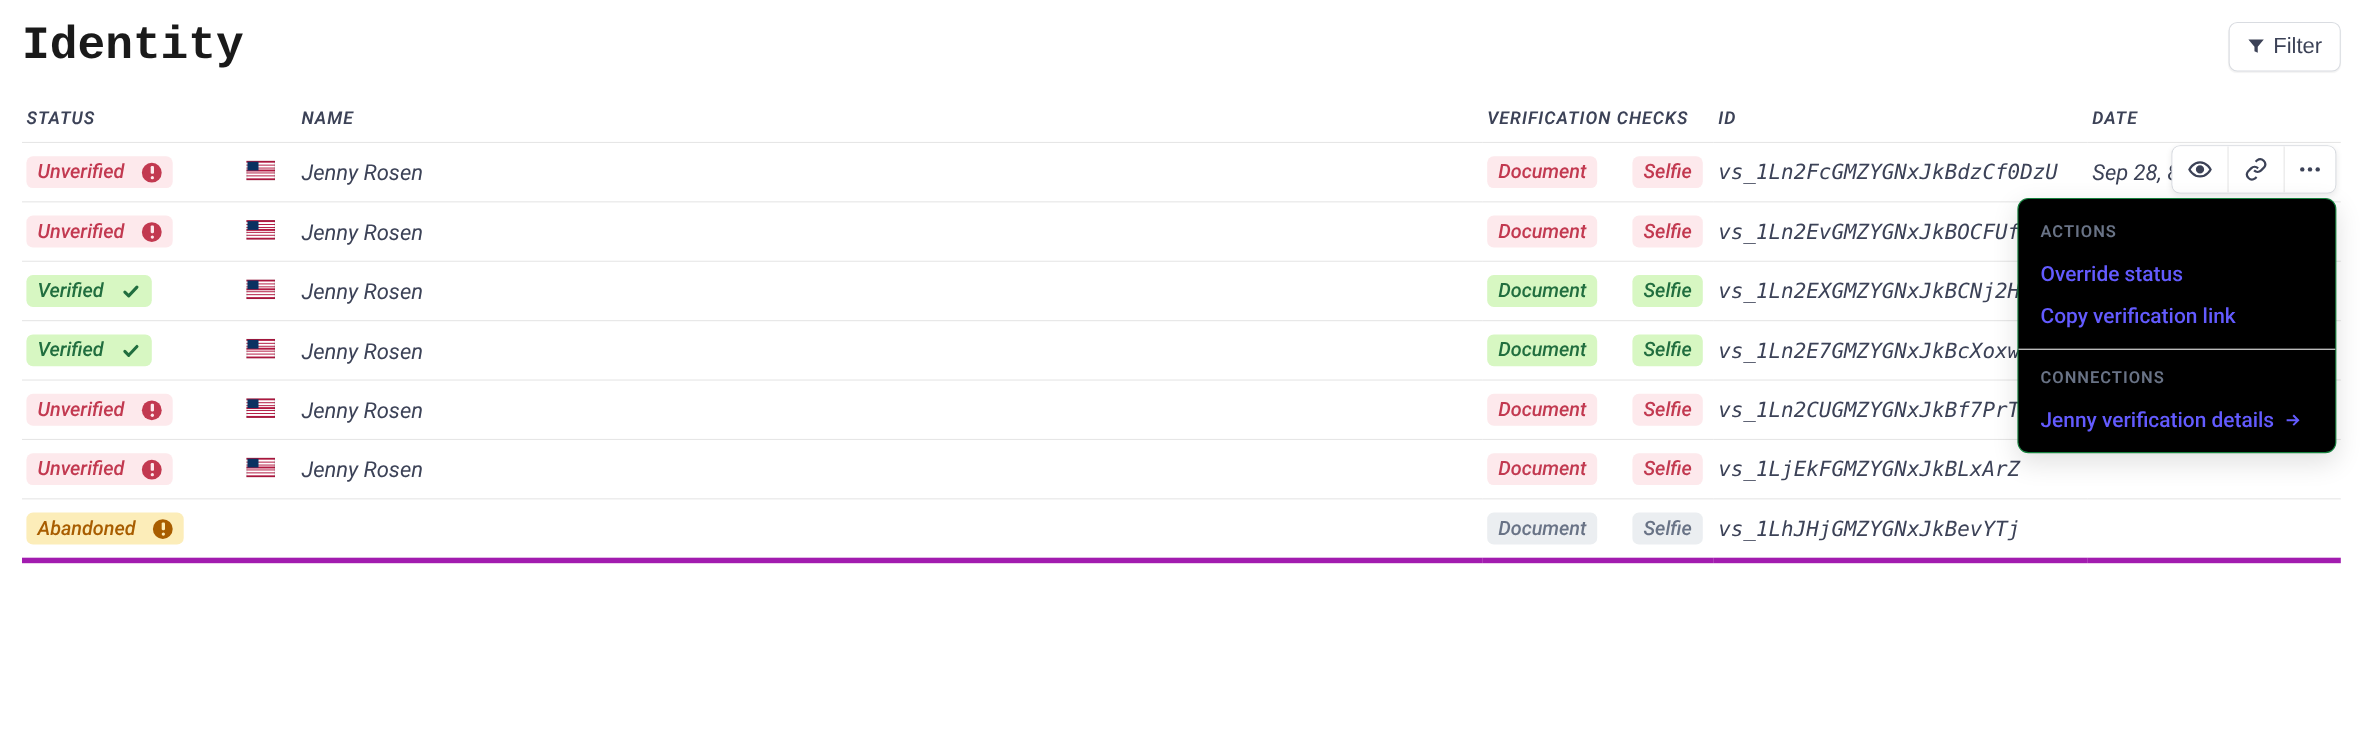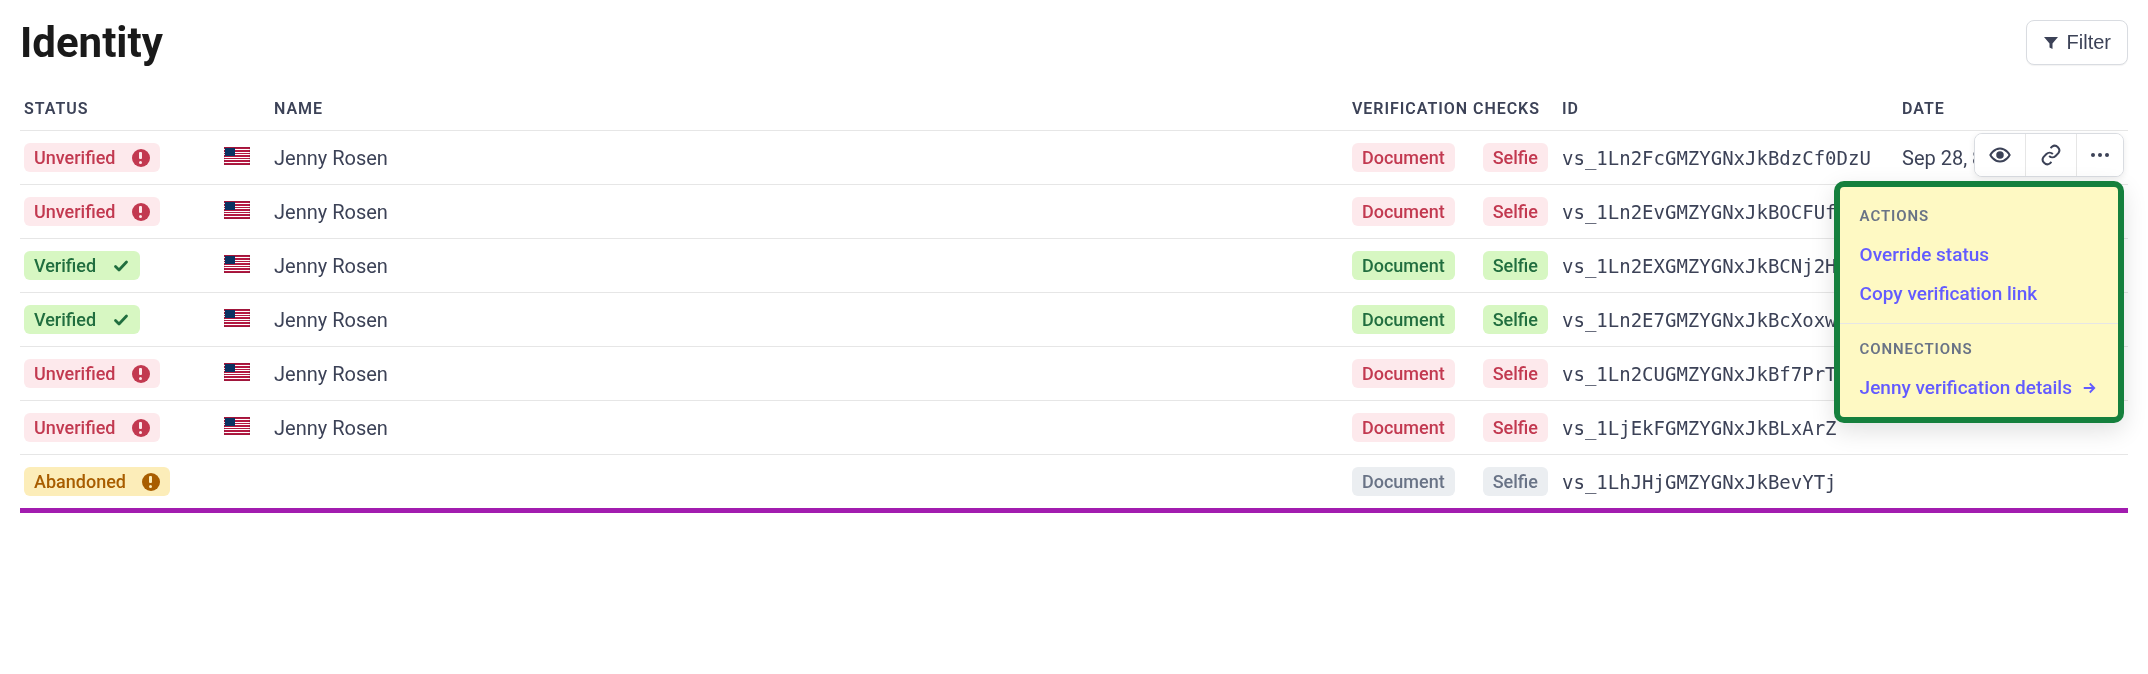--- a/index.html
+++ b/index.html
@@ -13,20 +13,21 @@
     .header {
       display: flex;
       justify-content: space-between;
       align-items: center;
       margin-bottom: 24px;
     }
     .page-title {
       font-size: 42px;
       font-weight: 700;
       color: #1a1a1a;
+      font-family: Liberation Mono, monospace;
     }
     .header-actions {
       display: flex;
       gap: 28px;
     }
     .btn {
       display: inline-flex;
       align-items: center;
       gap: 8px;
       padding: 10px 16px;
@@ -46,20 +47,21 @@
       background: #635bff;
       color: #ffffff;
     }
     .btn svg { display: block; }
     .btn-primary svg { width: 18px; height: 18px; }
     .btn-secondary svg { width: 16px; height: 16px; }
 
     table {
       width: 100%;
       border-collapse: collapse;
+      font-style: italic;
     }
     thead th {
       text-align: left;
       font-size: 16px;
       font-weight: 600;
       letter-spacing: 0.06em;
       color: #3c4257;
       text-transform: uppercase;
       padding: 8px 10px 12px 4px;
     }
@@ -189,22 +191,22 @@
       justify-content: center;
     }
     .row-actions button:first-child { border-left: none; }
     .row-actions svg { width: 22px; height: 22px; display:block; color:#3c4257;}
     .dots { display:flex; gap:3px; }
     .dots span { width:4px;height:4px;background:#3c4257;border-radius:50%; }
 
     
     .dropdown {
       position: absolute;
-      background: #fef9c3;
-      border: 6px solid #15803d;
+      background: #000000;
+      border: 1px solid #15803d;
       border-radius: 10px;
       box-shadow: 0 8px 24px rgba(0,0,0,0.12);
       padding: 14px 0 10px 0;
       min-width: 290px;
     }
     .dropdown-section-label {
       font-size: 15px;
       font-weight: 600;
       letter-spacing: 0.06em;
       color: #697386;

